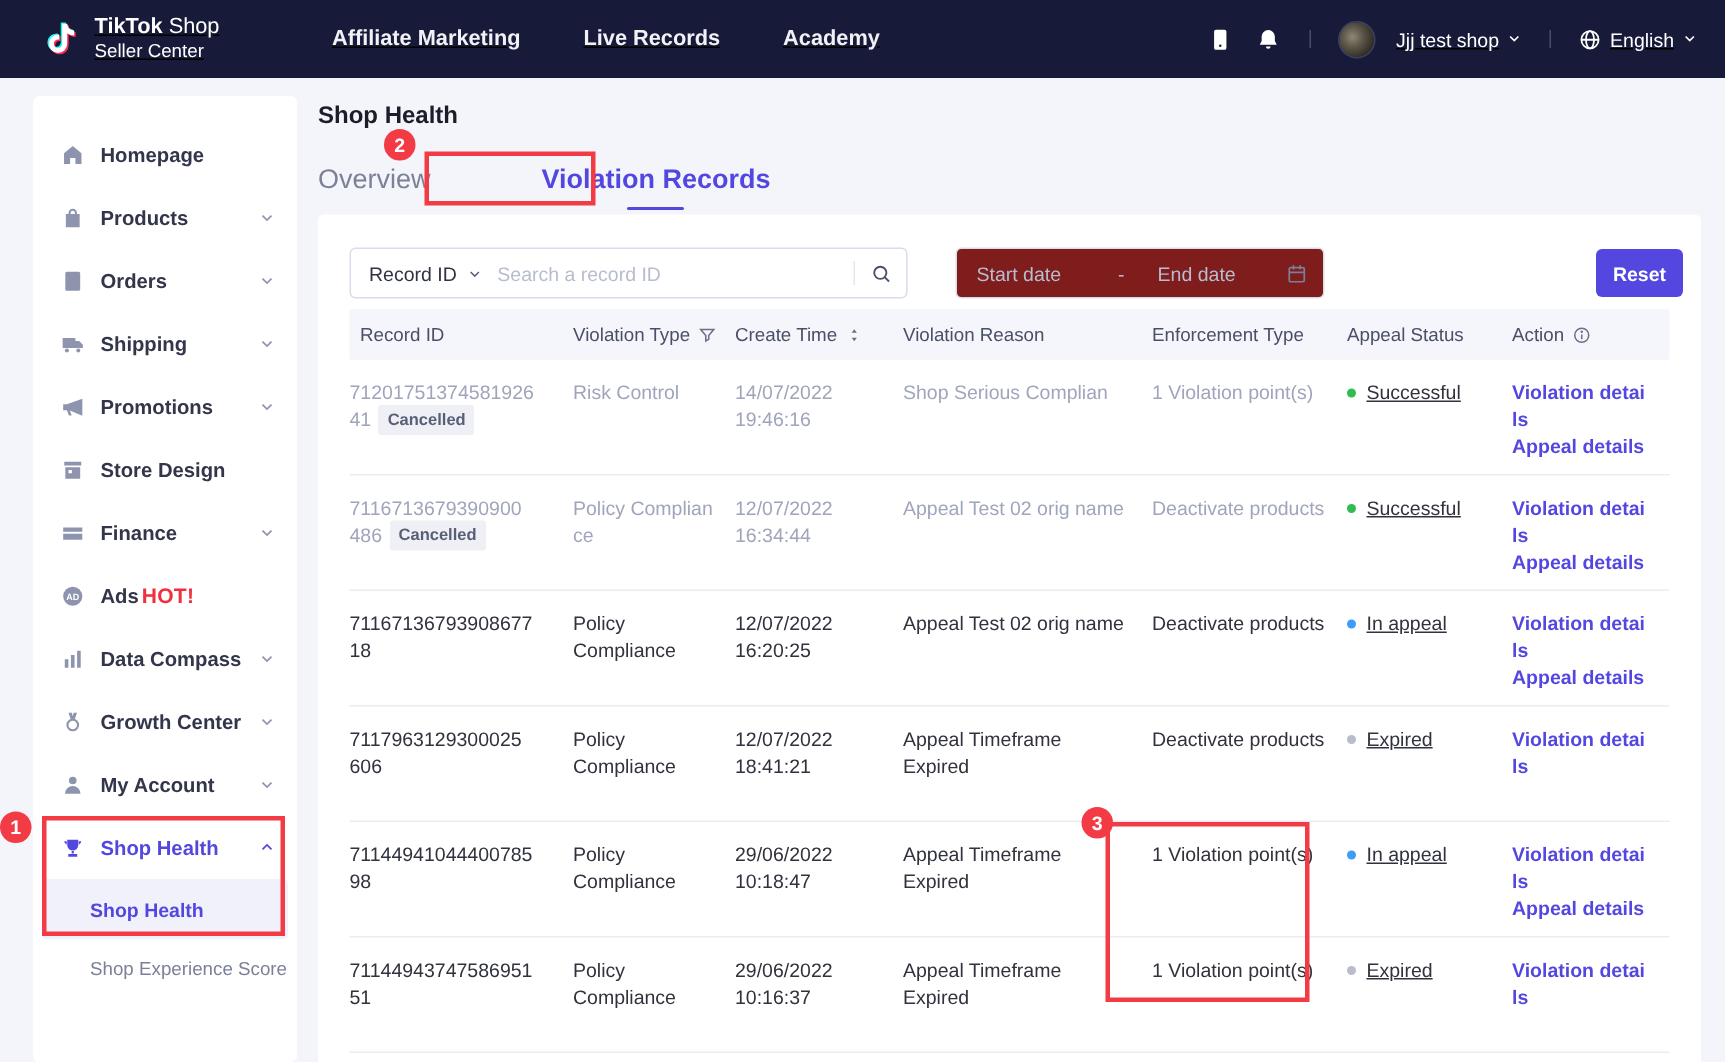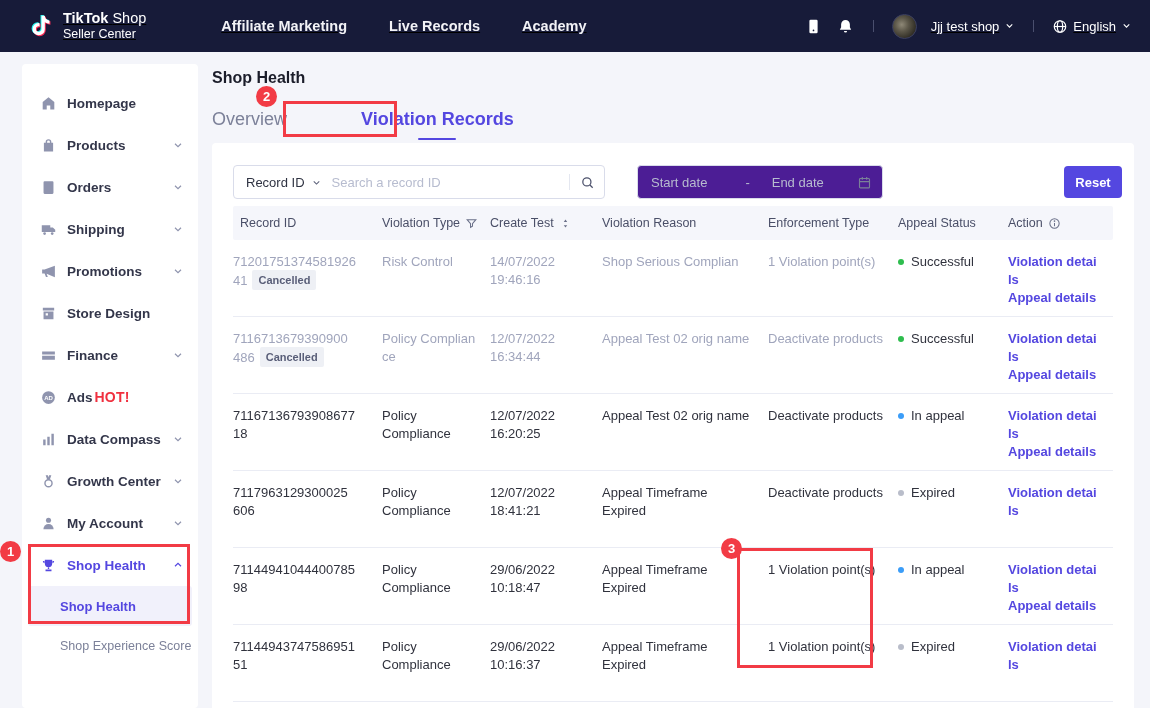--- a/index.html
+++ b/index.html
@@ -51,40 +51,40 @@
   
   .filters { position:absolute; left:21px; top:22px; right:12px; height:34px; }
   .searchbox { position:absolute; left:0; top:0; width:372px; height:34px; border:1px solid #d9dcea; border-radius:4px; display:flex; align-items:center; background:#fff; }
   .field-sel { display:flex; align-items:center; gap:6px; padding:0 10px 0 12px; font-size:13px; color:#2f3342; cursor:pointer; white-space:nowrap; }
   .field-sel .chev { color:#5a5f78; display:inline-flex; }
   .searchbox input { border:0; outline:none; flex:1; font-size:13px; color:#30323d; font-family:inherit; background:transparent; min-width:0; }
   .searchbox input::placeholder { color:#b7bccf; }
   .sb-divider { width:1px; height:16px; background:#e4e7f0; }
   .search-ic { width:34px; display:flex; align-items:center; justify-content:center; color:#4c516b; cursor:pointer; }
   .search-ic svg { width:15px; height:15px; }
-  .datebox { position:absolute; left:404px; top:0; width:246px; height:34px; border:1px solid #d9dcea; border-radius:4px; display:flex; align-items:center; padding:0 10px 0 13px; background:#4c1d95; cursor:pointer; }
+  .datebox { position:absolute; left:404px; top:0; width:246px; height:34px; border:1px solid #d9dcea; border-radius:4px; display:flex; align-items:center; padding:0 10px 0 13px; background:#7f1d1d; cursor:pointer; }
   .datebox .ph { font-size:13px; color:#b7bccf; }
   .datebox .dsep { flex:0 0 auto; margin:0 22px 0 38px; color:#b7bccf; font-size:13px; }
   .datebox .cal { margin-left:auto; color:#7a8098; display:inline-flex; }
   .datebox .cal svg { width:15px; height:15px; }
   .reset-btn { position:absolute; right:0; top:1px; width:58px; height:32px; background:#5447e0; color:#fff; font-size:13px; font-weight:700; border:0; border-radius:4px; cursor:pointer; font-family:inherit; }
 
   
   .grid7 { display:grid; grid-template-columns:149px 108px 112px 166px 130px 110px 1fr; }
   .thead { position:absolute; left:21px; top:63px; width:880px; height:34px; background:#f5f6fb; border-radius:2px; align-items:center; }
   .th { font-size:12.5px; color:#4a4f68; display:flex; align-items:center; gap:5px; }
   .th:first-child { padding-left:7px; }
   .th-ic { display:inline-flex; color:#6a7089; cursor:pointer; }
   .th-ic svg { width:13px; height:13px; }
   .tbody { position:absolute; left:21px; top:97px; width:880px; }
   .trow { border-bottom:1px solid #eaecf4; height:77px; padding-top:13px; }
   .td { font-size:13px; color:#30323d; line-height:18px; padding-right:14px; word-break:break-all; }
   .trow.muted .dim { color:#a0a5bc; }
   .cancelled { display:inline-block; background:#eef0f5; color:#595e78; font-size:11px; font-weight:700; padding:1px 6px; border-radius:2px; margin-left:5px; word-break:normal; transform:translateY(-1px); }
-  .status { display:flex; align-items:flex-start; gap:7px; }
+  .status { display:flex; align-items:flex-start; gap:7px;text-decoration:underline; }
   .dot { width:6px; height:6px; border-radius:50%; margin-top:6px; flex:0 0 auto; }
   .status-label { color:#30323d; font-size:13px; }
   .act-link { display:block; color:#5447e0; font-size:13px; font-weight:700; text-decoration:none; line-height:18px; cursor:pointer; }
 
   
   .anno-box { position:absolute; border:3px solid #f23b45; z-index:20; pointer-events:none; }
   .anno-badge { position:absolute; width:21px; height:21px; border-radius:50%; background:#f23b45; color:#fff; font-size:13px; font-weight:700; display:flex; align-items:center; justify-content:center; z-index:21; }
   #box1 { left:28px; top:544px; width:162px; height:80px; }
   #box2 { left:283px; top:101px; width:114px; height:36px; }
   #box3 { left:737px; top:548px; width:136px; height:120px; }
@@ -353,21 +353,21 @@
         </div>
         <div class="th">
           <span>Violation Type</span>
           <span class="th-ic">
             <svg viewBox="0 0 24 24" fill="none" stroke="currentColor" stroke-width="1.9">
               <path d="M4 5h16l-6.2 7.2v4.8l-3.6 2v-6.8z"></path>
             </svg>
           </span>
         </div>
         <div class="th">
-          <span>Create Test</span>
+          <span>Create Time</span>
           <span class="th-ic">
             <svg viewBox="0 0 24 24" fill="currentColor">
               <path d="M12 4.5 15.2 9H8.8zM12 19.5 15.2 15H8.8z"></path>
             </svg>
           </span>
         </div>
         <div class="th">
           <span>Violation Reason</span>
         </div>
         <div class="th">

